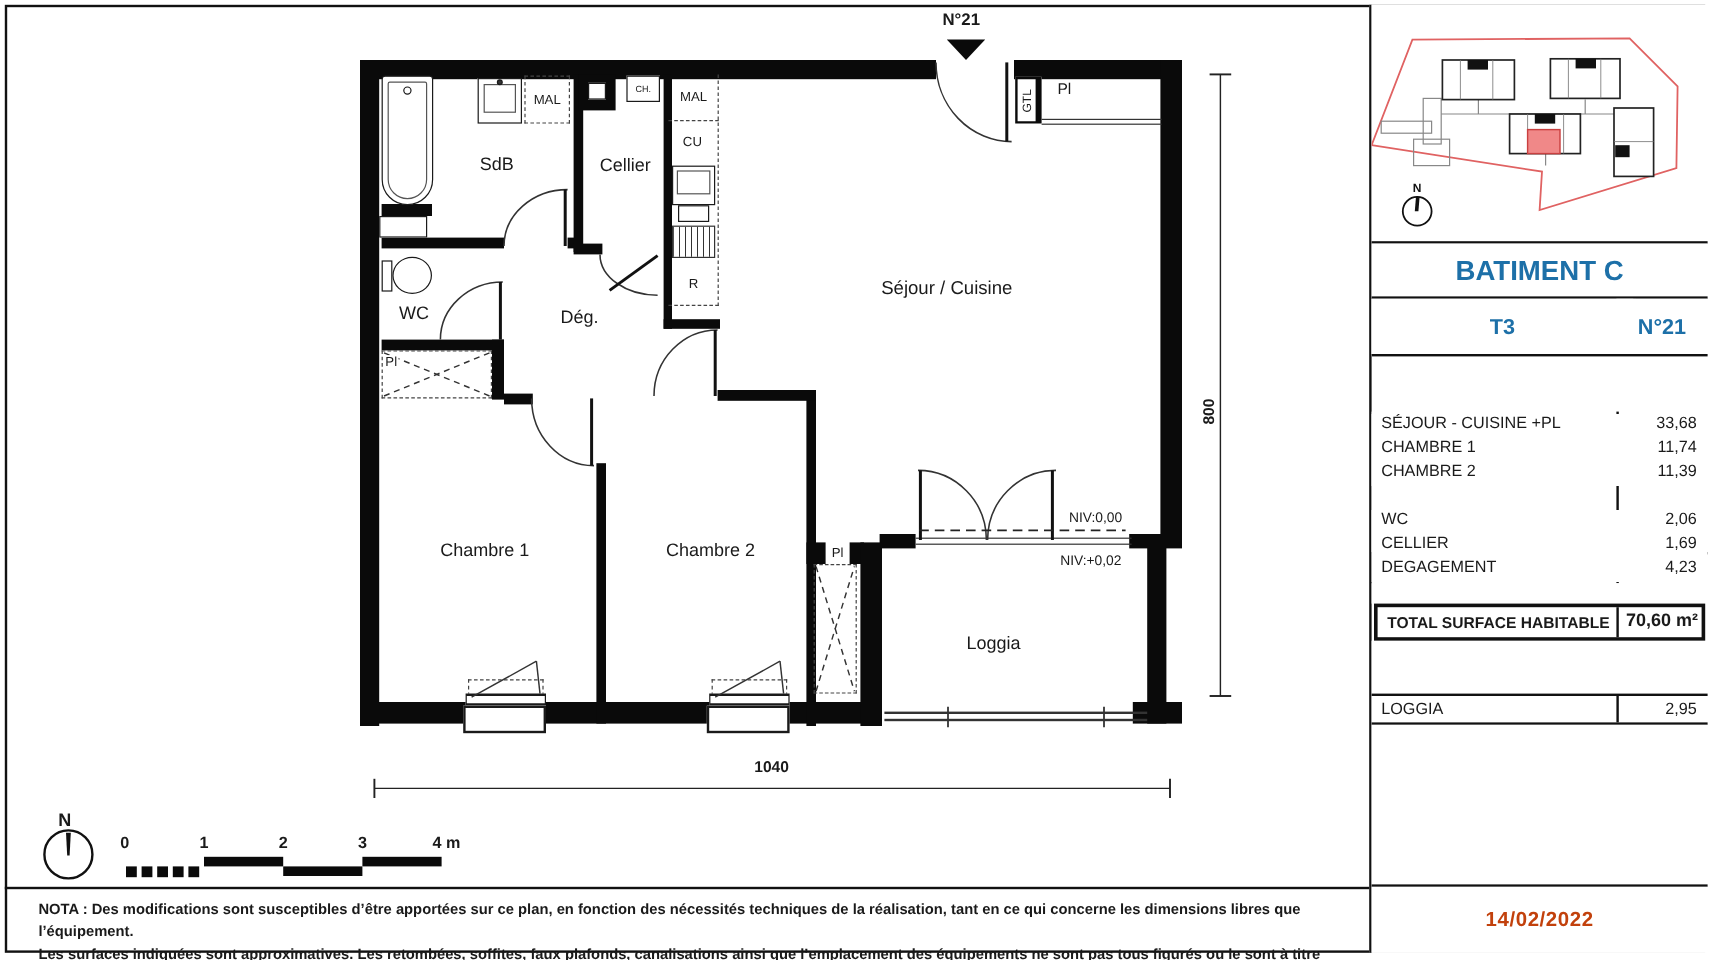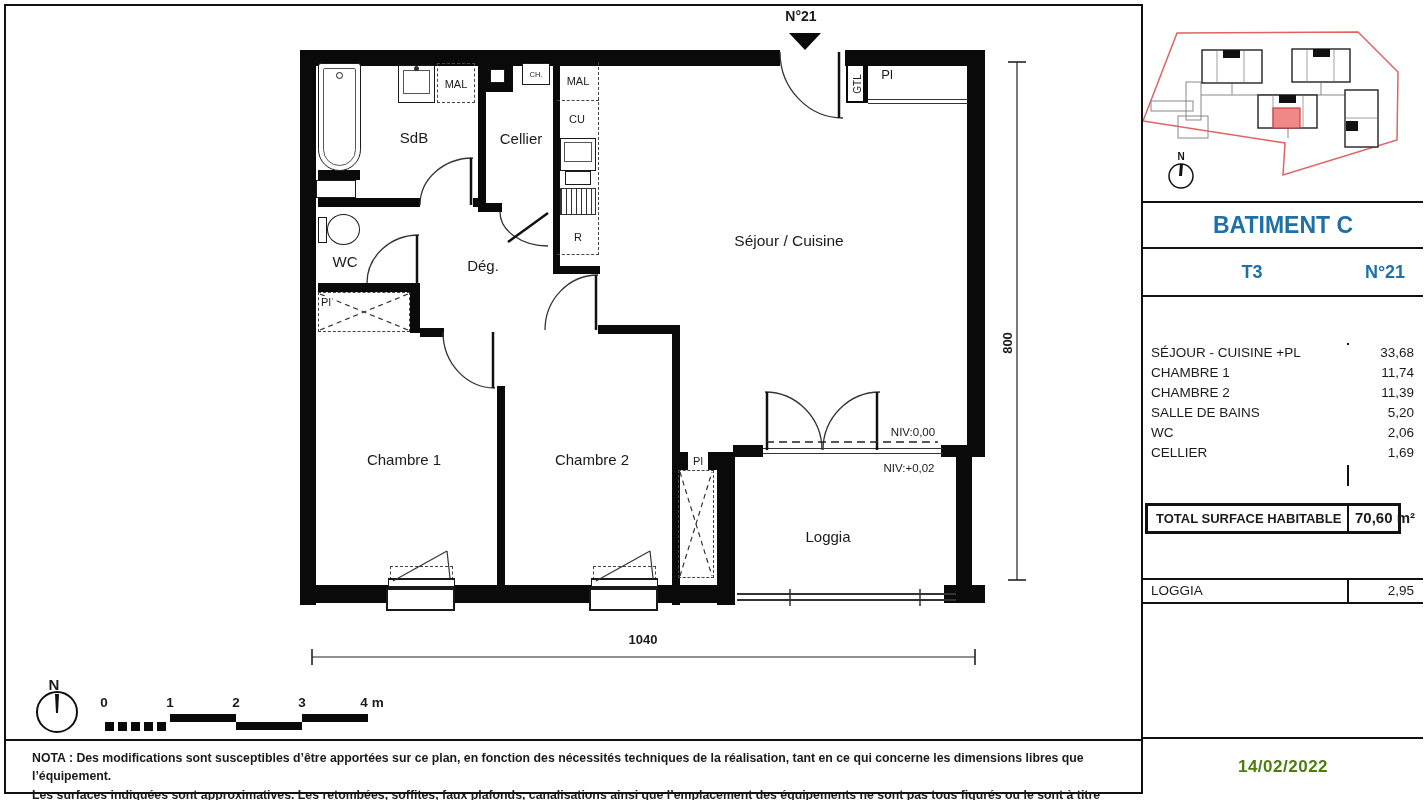--- a/index.html
+++ b/index.html
@@ -263,48 +263,48 @@
       <span class="sb-row-val">33,68</span>
     </div>
     <div class="sb" style="left:0;top:22px;width:280px;height:20px;">
       <span class="sb-row-label">CHAMBRE 1</span>
       <span class="sb-row-val">11,74</span>
     </div>
     <div class="sb" style="left:0;top:42px;width:280px;height:20px;">
       <span class="sb-row-label">CHAMBRE 2</span>
       <span class="sb-row-val">11,39</span>
     </div>
-    <div class="sb" style="left:0;top:62px;width:280px;height:20px;">
-      <span class="sb-row-label">SALLE DE BAINS</span>
-      <span class="sb-row-val">5,20</span>
-    </div>
     <div class="sb" style="left:0;top:82px;width:280px;height:20px;">
       <span class="sb-row-label">WC</span>
       <span class="sb-row-val">2,06</span>
     </div>
     <div class="sb" style="left:0;top:102px;width:280px;height:20px;">
       <span class="sb-row-label">CELLIER</span>
       <span class="sb-row-val">1,69</span>
     </div>
+    <div class="sb" style="left:0;top:122px;width:280px;height:20px;">
+      <span class="sb-row-label">DEGAGEMENT</span>
+      <span class="sb-row-val">4,23</span>
+    </div>
   </div>
 
   <div class="sb" style="left:1143px;top:486px;width:280px;height:17px;"></div>
 
-  <div class="sb" style="left:1145px;top:503px;width:256px;height:31px;border:3px solid #111;padding-left:36px;">
+  <div class="sb" style="left:1145px;top:503px;width:276px;height:31px;border:3px solid #111;padding-left:36px;">
     <div style="position:absolute;left:199px;top:0;width:2px;height:25px;background:#111;"></div>
     <span class="sb-row-label" style="top:5px;font-weight:bold;font-size:13px;">TOTAL SURFACE HABITABLE</span>
     <span style="position:absolute;left:201px;top:3px;width:72px;text-align:center;font-weight:bold;font-size:15px;">70,60 m²</span>
   </div>
 
   <div class="sb" style="left:1143px;top:534px;width:280px;height:46px;border-bottom:2px solid #111;"></div>
 
   <div class="sb" style="left:1143px;top:580px;width:280px;height:24px;border-bottom:2px solid #111;">
     <div style="position:absolute;left:204px;top:0;width:2px;height:22px;background:#111;"></div>
     <span class="sb-row-label" style="top:3px;">LOGGIA</span>
     <span class="sb-row-val" style="top:3px;">2,95</span>
   </div>
 
   <div class="sb" style="left:1143px;top:604px;width:280px;height:135px;border-bottom:2px solid #111;"></div>
 
-  <div class="sb sb-head" style="left:1143px;top:739px;width:280px;height:55px;color:#4d7c0f;font-size:17px;letter-spacing:0.5px;">
+  <div class="sb sb-head" style="left:1143px;top:739px;width:280px;height:55px;color:#c2410c;font-size:17px;letter-spacing:0.5px;">
     <span>14/02/2022</span>
   </div>
 </div>
 
 </body></html>

